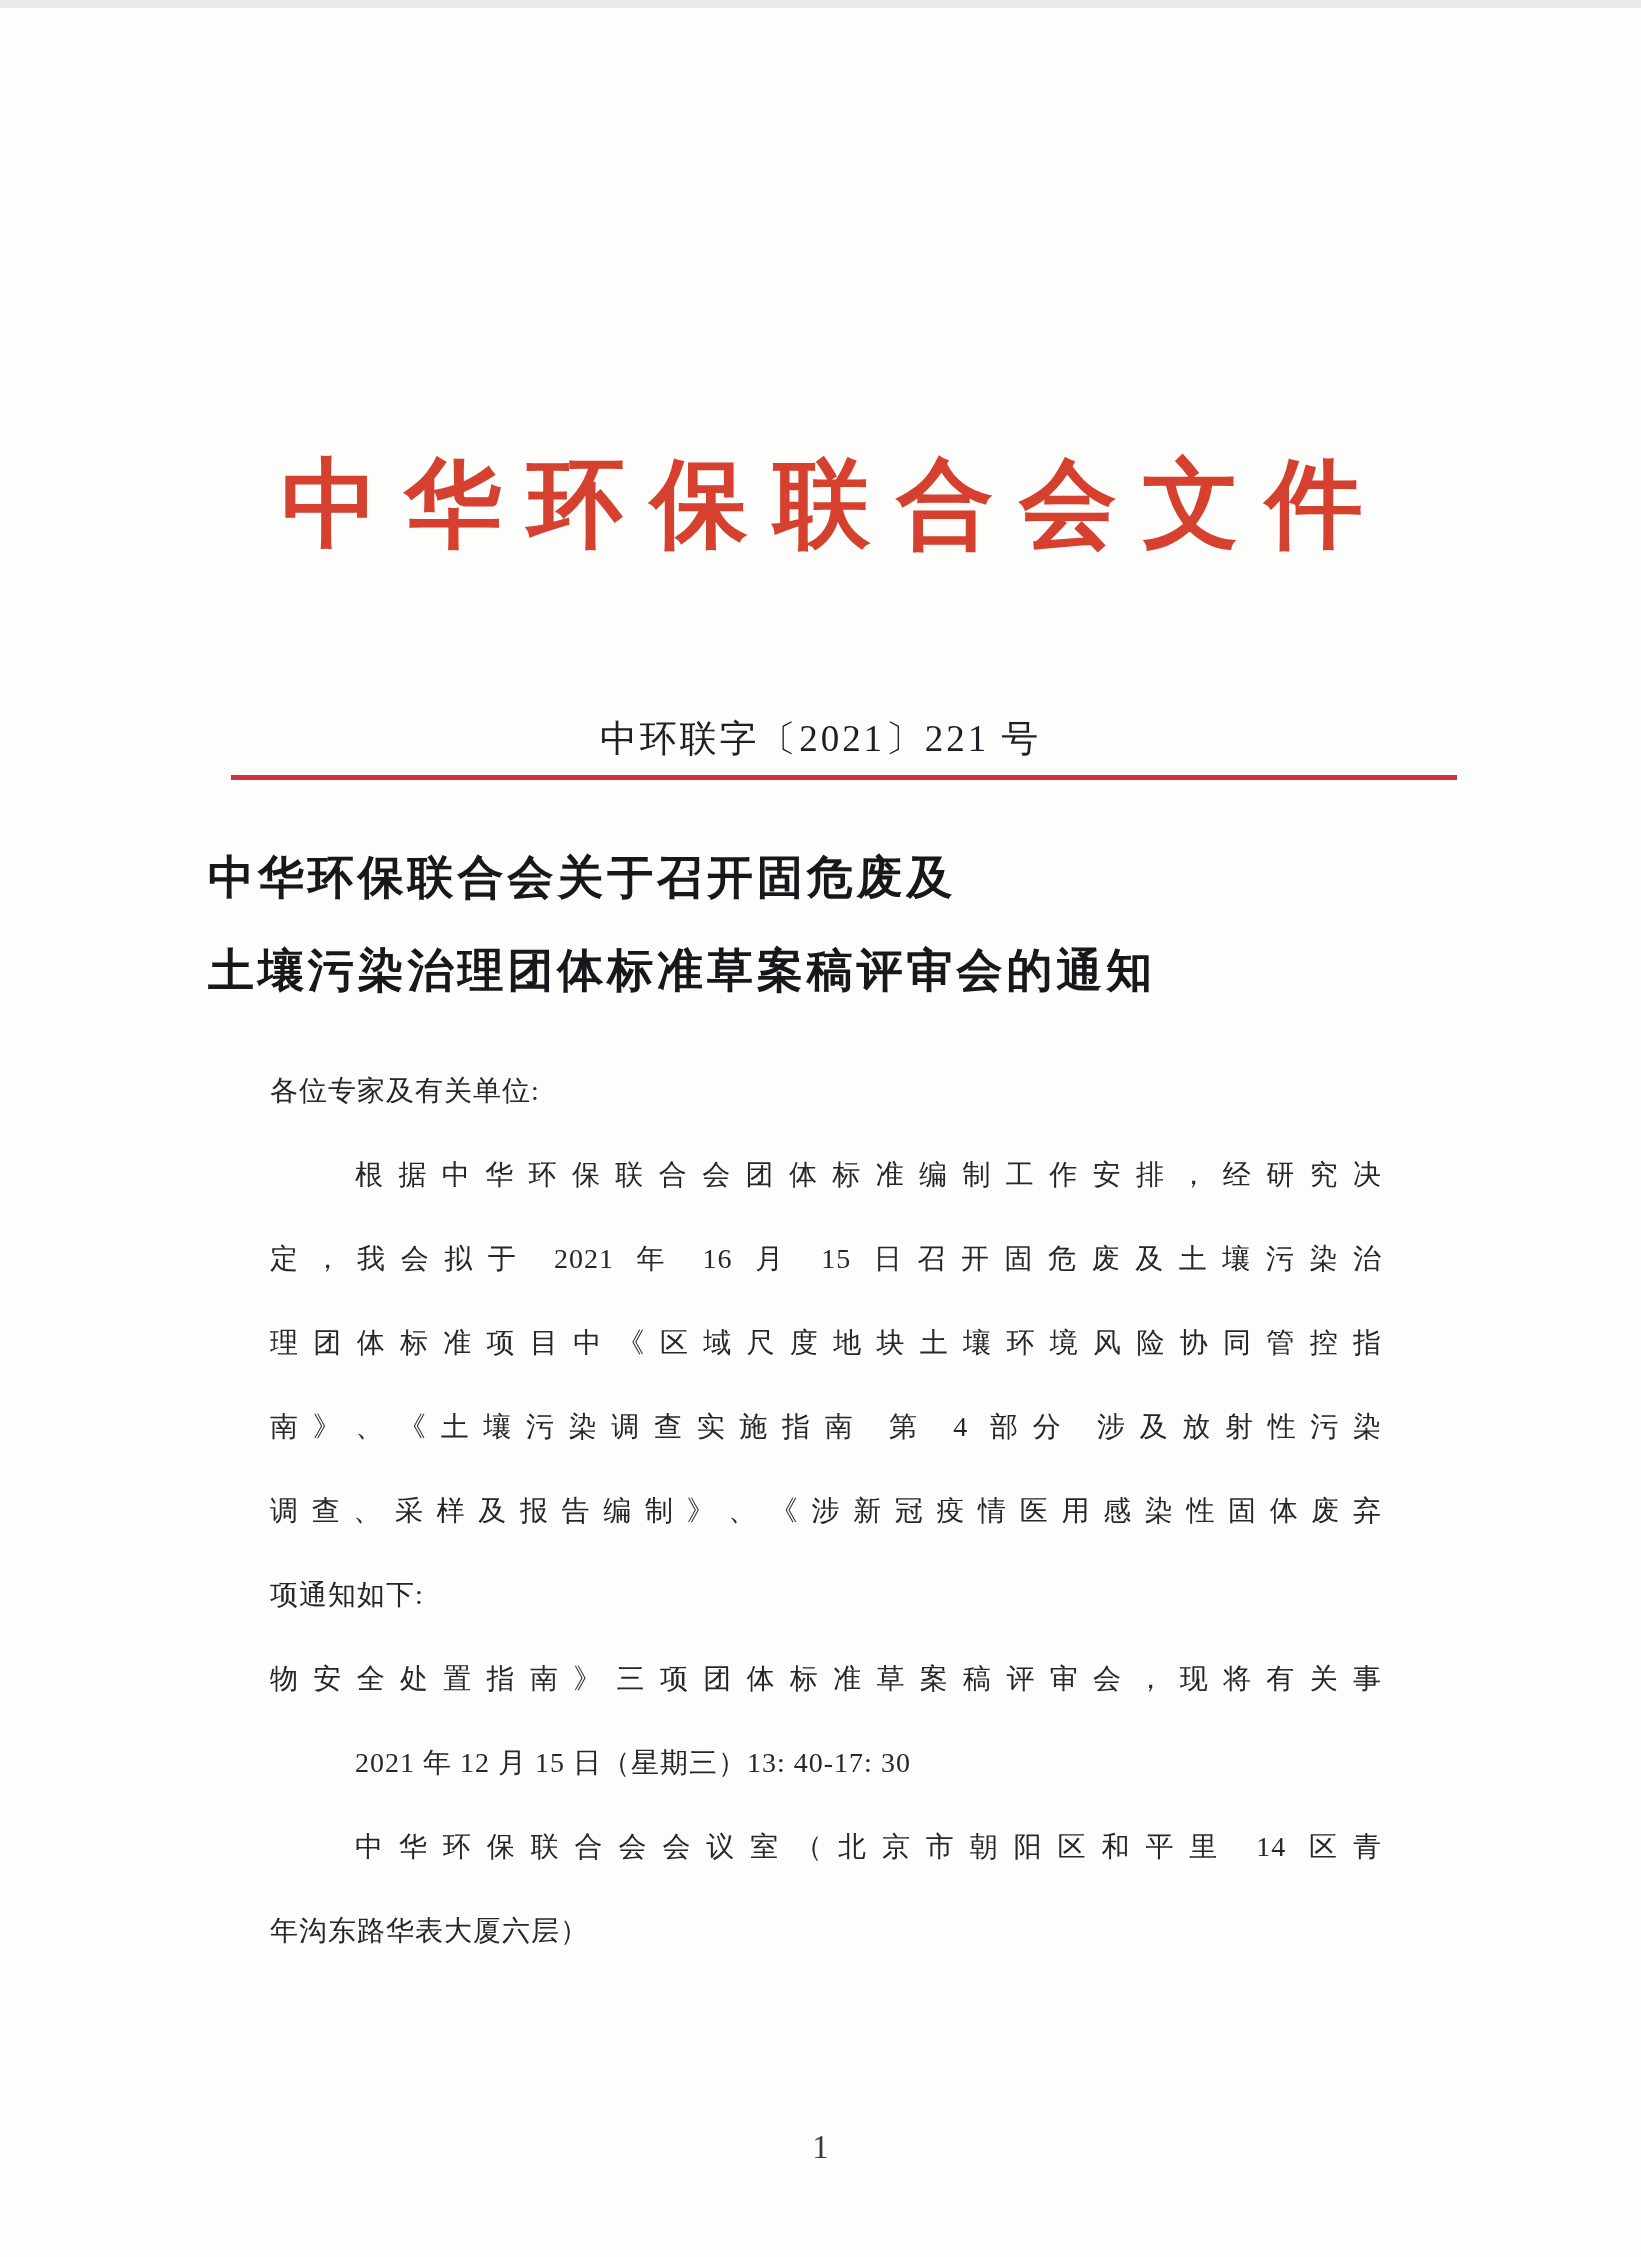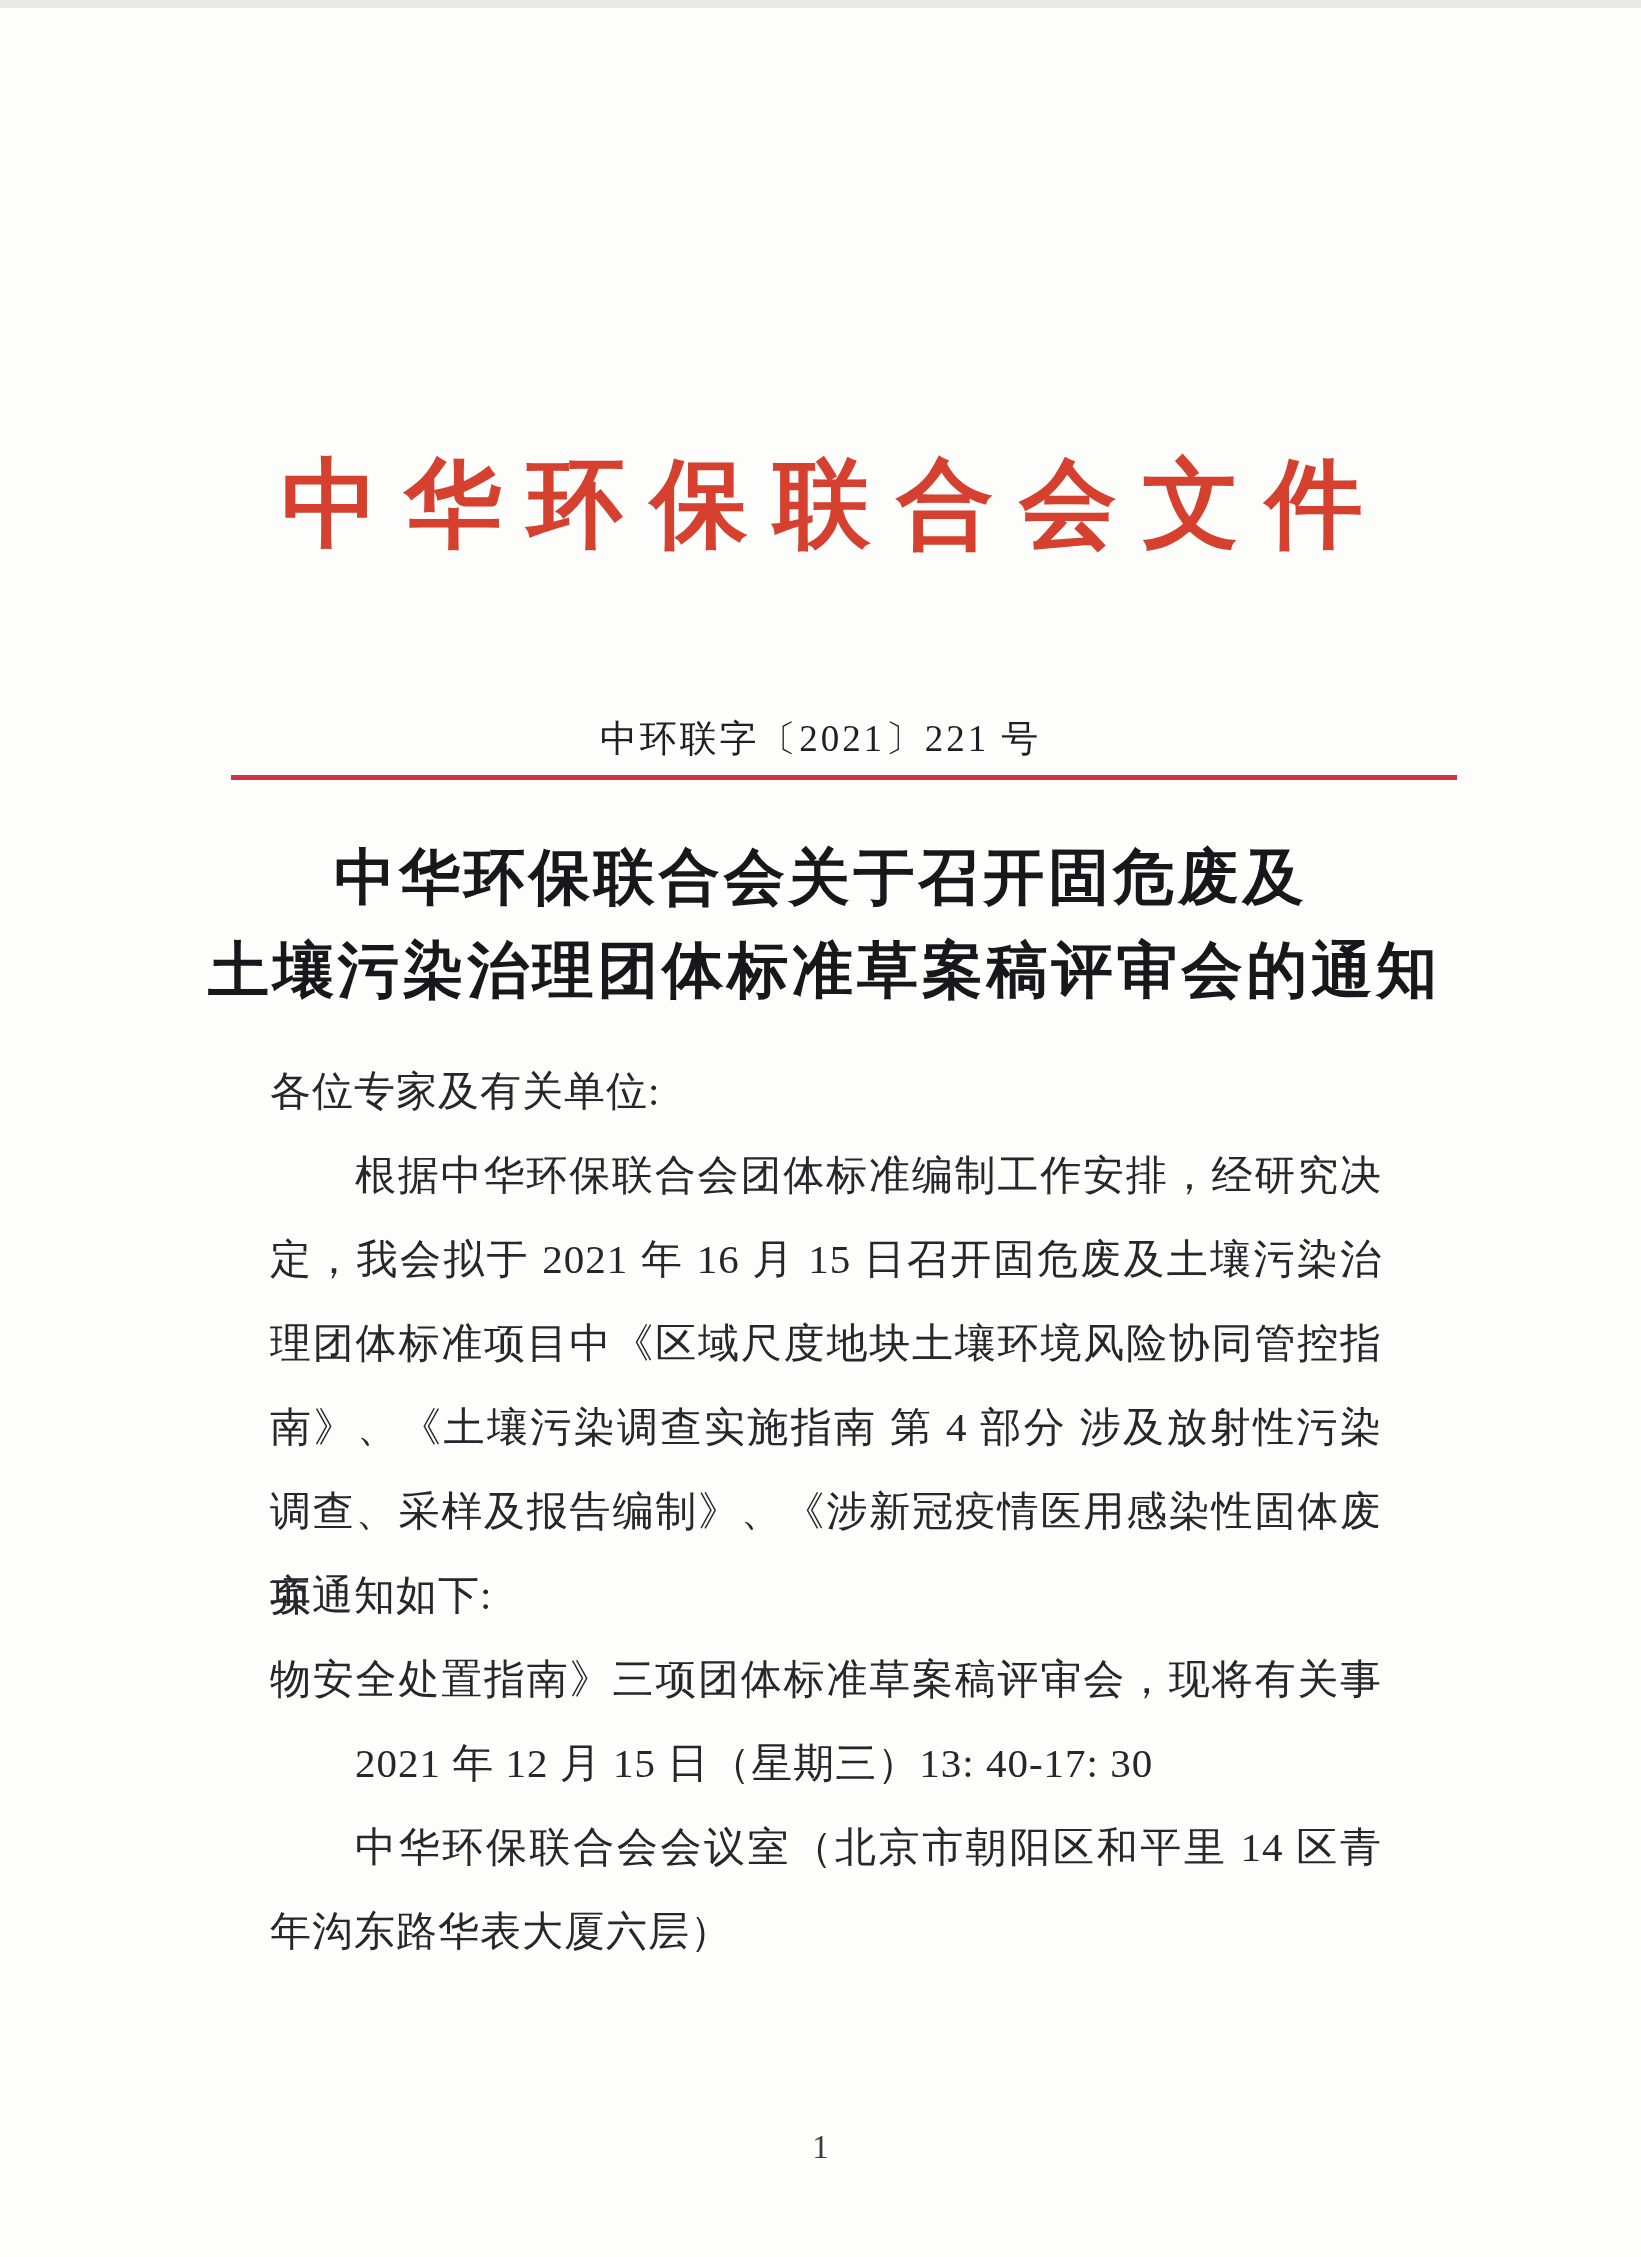--- a/index.html
+++ b/index.html
@@ -53,35 +53,34 @@
     width: 1226px;
     height: 4.8px;
     background: #cf3345;
   }
   
   .doc-title {
     position: absolute;
     top: 823px;
     left: 208px;
     width: 1226px;
-    text-align: center;
-    font-size: 61px;
+    font-size: 46px;
     font-weight: bold;
     line-height: 93px;
     letter-spacing: 3.9px;
     color: #17171c;
   }
   .doc-title .t-line { white-space: nowrap; }
   
   .body-text {
     position: absolute;
     top: 1041px;
     left: 270px;
     width: 1112px;
-    font-size: 41px;
+    font-size: 28px;
     letter-spacing: 1px;
     color: #26262c;
   }
   .line {
     height: 84px;
     line-height: 84px;
     white-space: nowrap;
     overflow: visible;
   }
   

